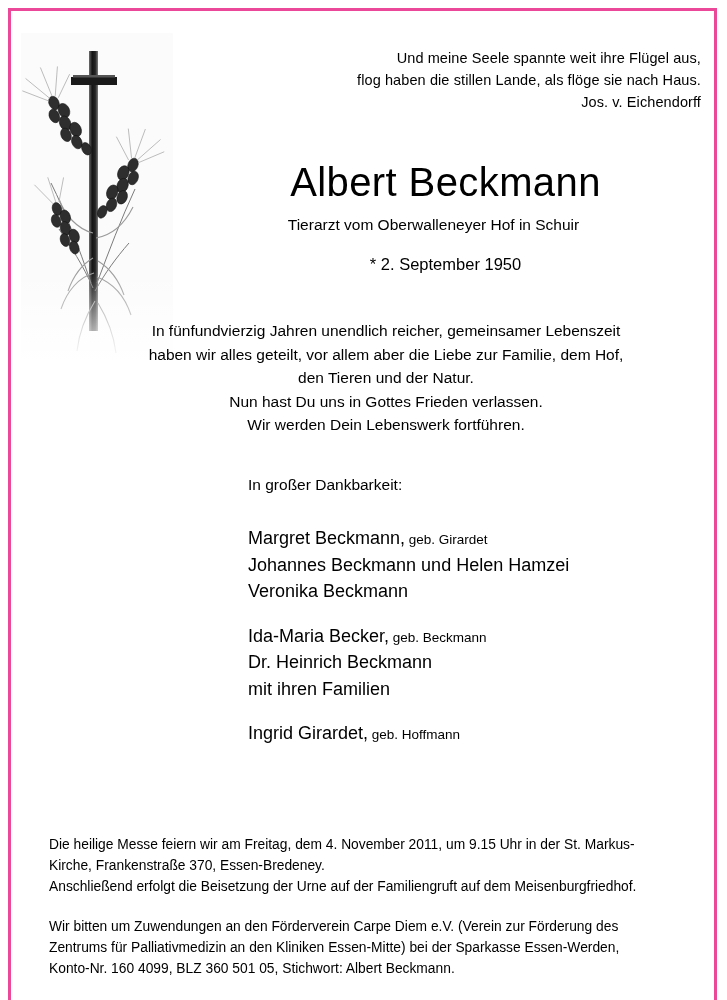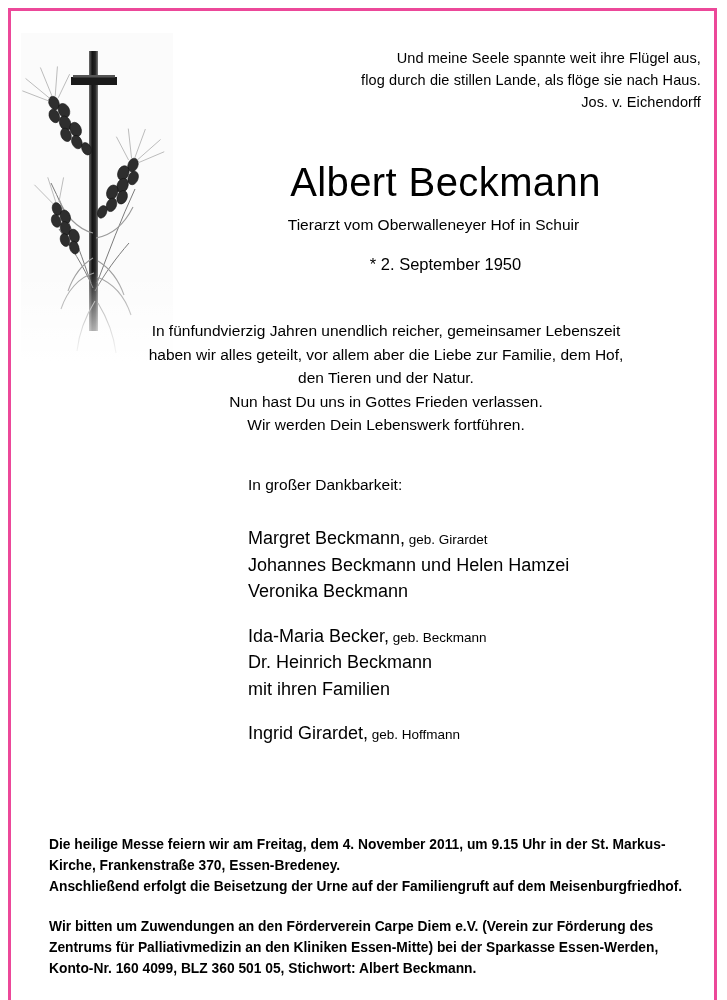--- a/index.html
+++ b/index.html
@@ -126,21 +126,21 @@
 
   
   .footer {
     position: absolute;
     left: 38px;
     top: 823px;
     width: 650px;
     font-size: 13.8px;
     line-height: 21px;
   }
-  .footer p { margin: 0; font-weight: bold; }
+  .footer p { margin: 0; }
   .footer .blk { margin-bottom: 19px; }
   .footer .blk:last-child { margin-bottom: 6px; }
   .footer .just { text-align: justify; }
 </style>
 </head>
 <body>
 
 <div id="notice">
 
   <div class="graphic">
@@ -239,21 +239,21 @@
           <path d="M4 -6 L 16 -28"></path>
         </g>
       </g>
 
       <rect x="0" y="0" width="152" height="330" fill="url(#fadeOut)"></rect>
     </svg>
   </div>
 
   <div class="verse">
     <div>Und meine Seele spannte weit ihre Flügel aus,</div>
-    <div>flog durch die stillen Lande, als flöge sie nach Haus.</div>
+    <div>flog haben die stillen Lande, als flöge sie nach Haus.</div>
     <div>Jos. v. Eichendorff</div>
   </div>
 
   <div class="name">Albert Beckmann</div>
   <div class="role">Tierarzt vom Oberwalleneyer Hof in Schuir</div>
   <div class="dates">
     <span>* 2. September 1950</span>
   </div>
 
   <div class="memorial">

